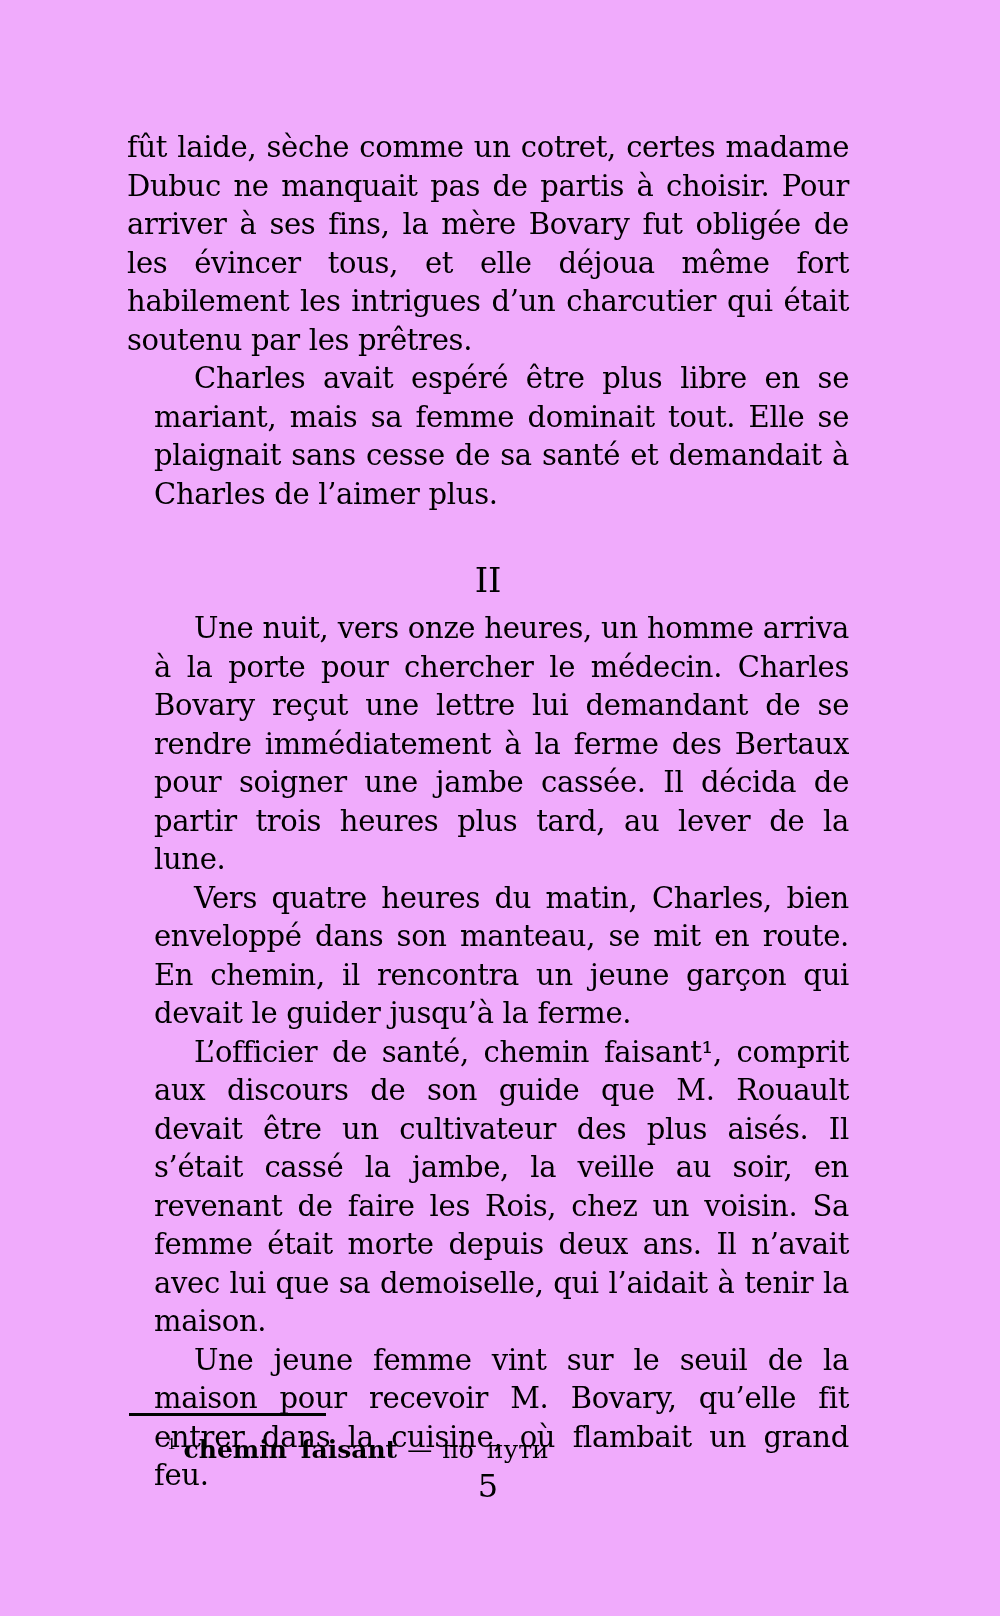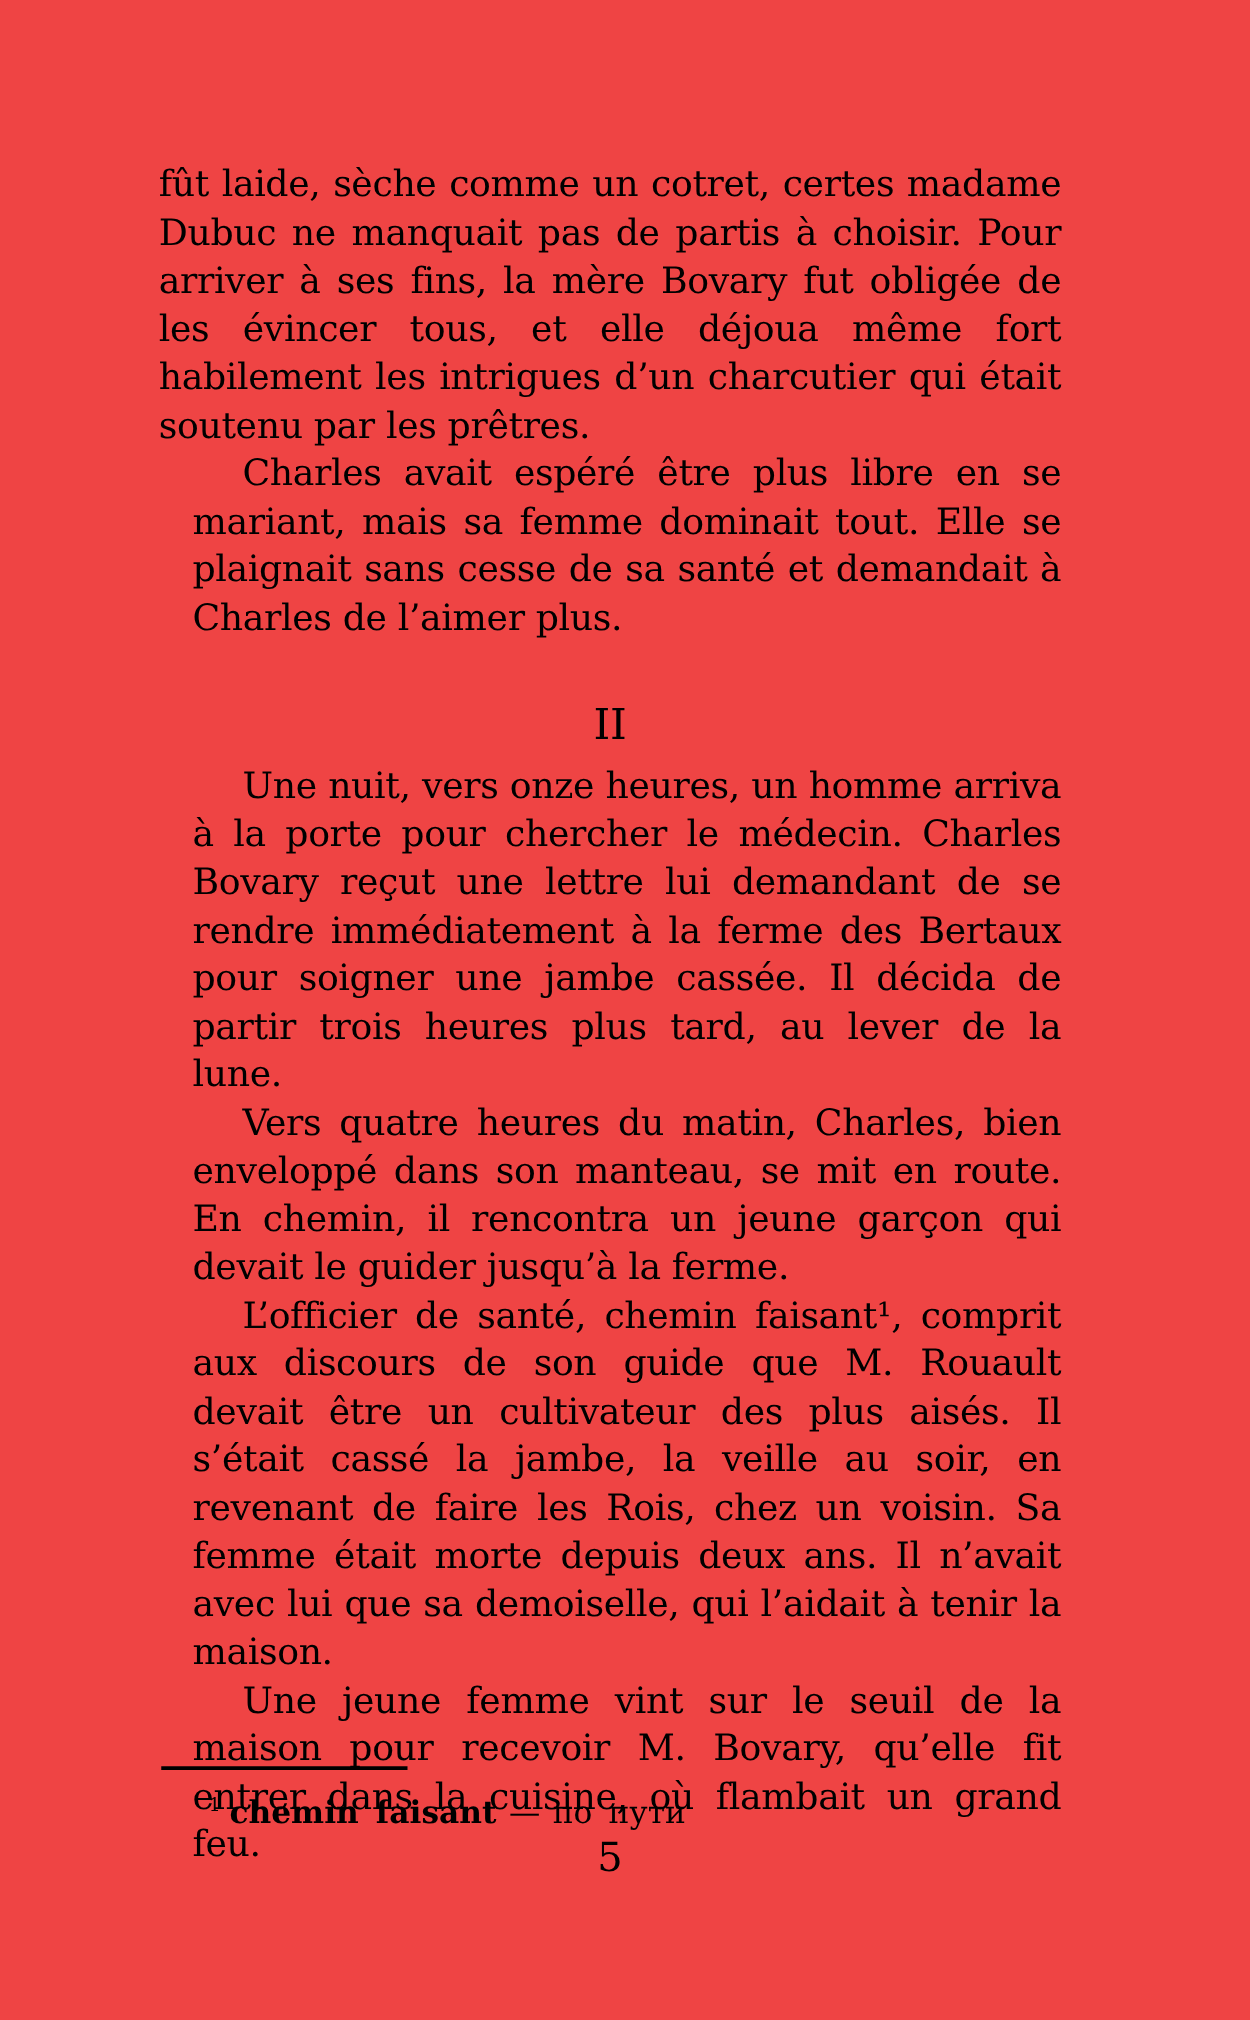--- a/index.html
+++ b/index.html
@@ -4,21 +4,21 @@
 <style>
   html, body {
     margin: 0;
     padding: 0;
     background: #ffffff;
   }
   .page {
     position: relative;
     width: 1000px;
     height: 1616px;
-    background: #ef4444;
+    background: #f0abfc;
     color: #000000;
     font-family: "DejaVu Serif", "Liberation Serif", serif;
     overflow: hidden;
   }
   .text-block {
     position: absolute;
     left: 127px;
     top: 128px;
     width: 722px;
     font-size: 29px;

